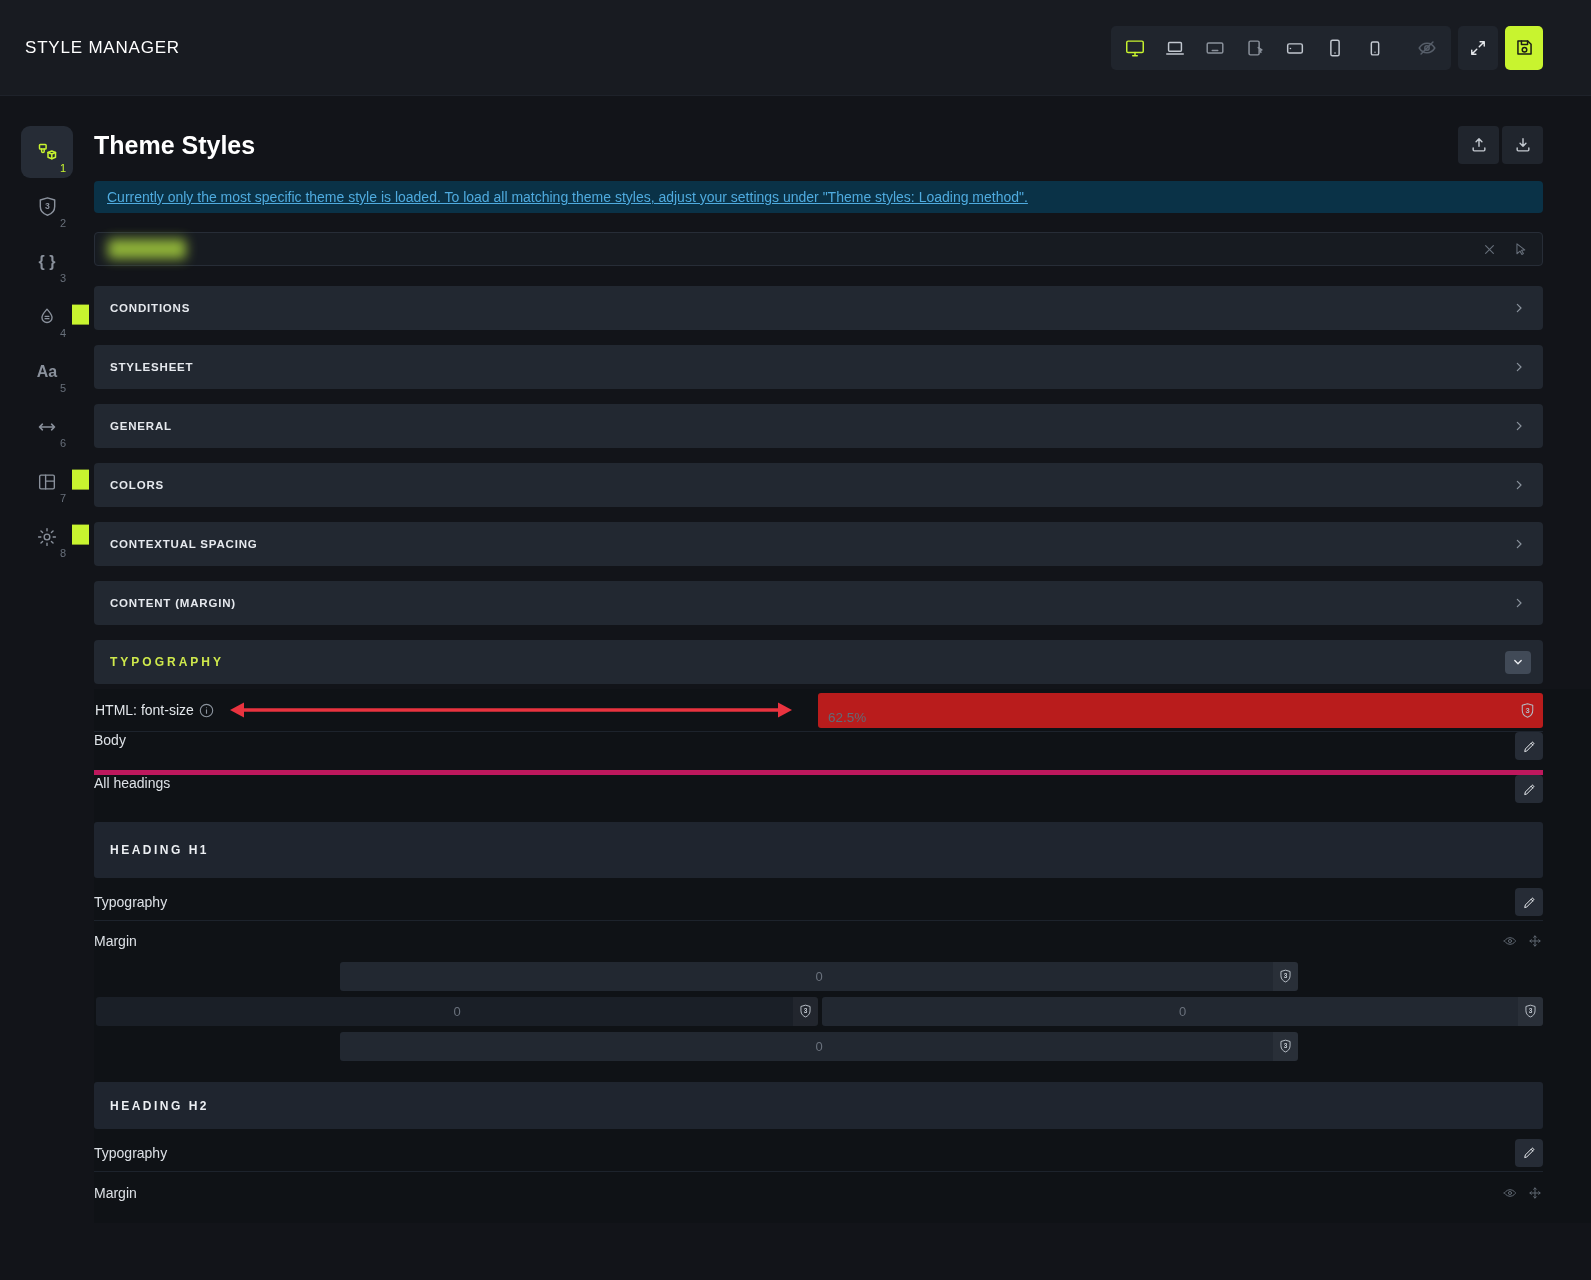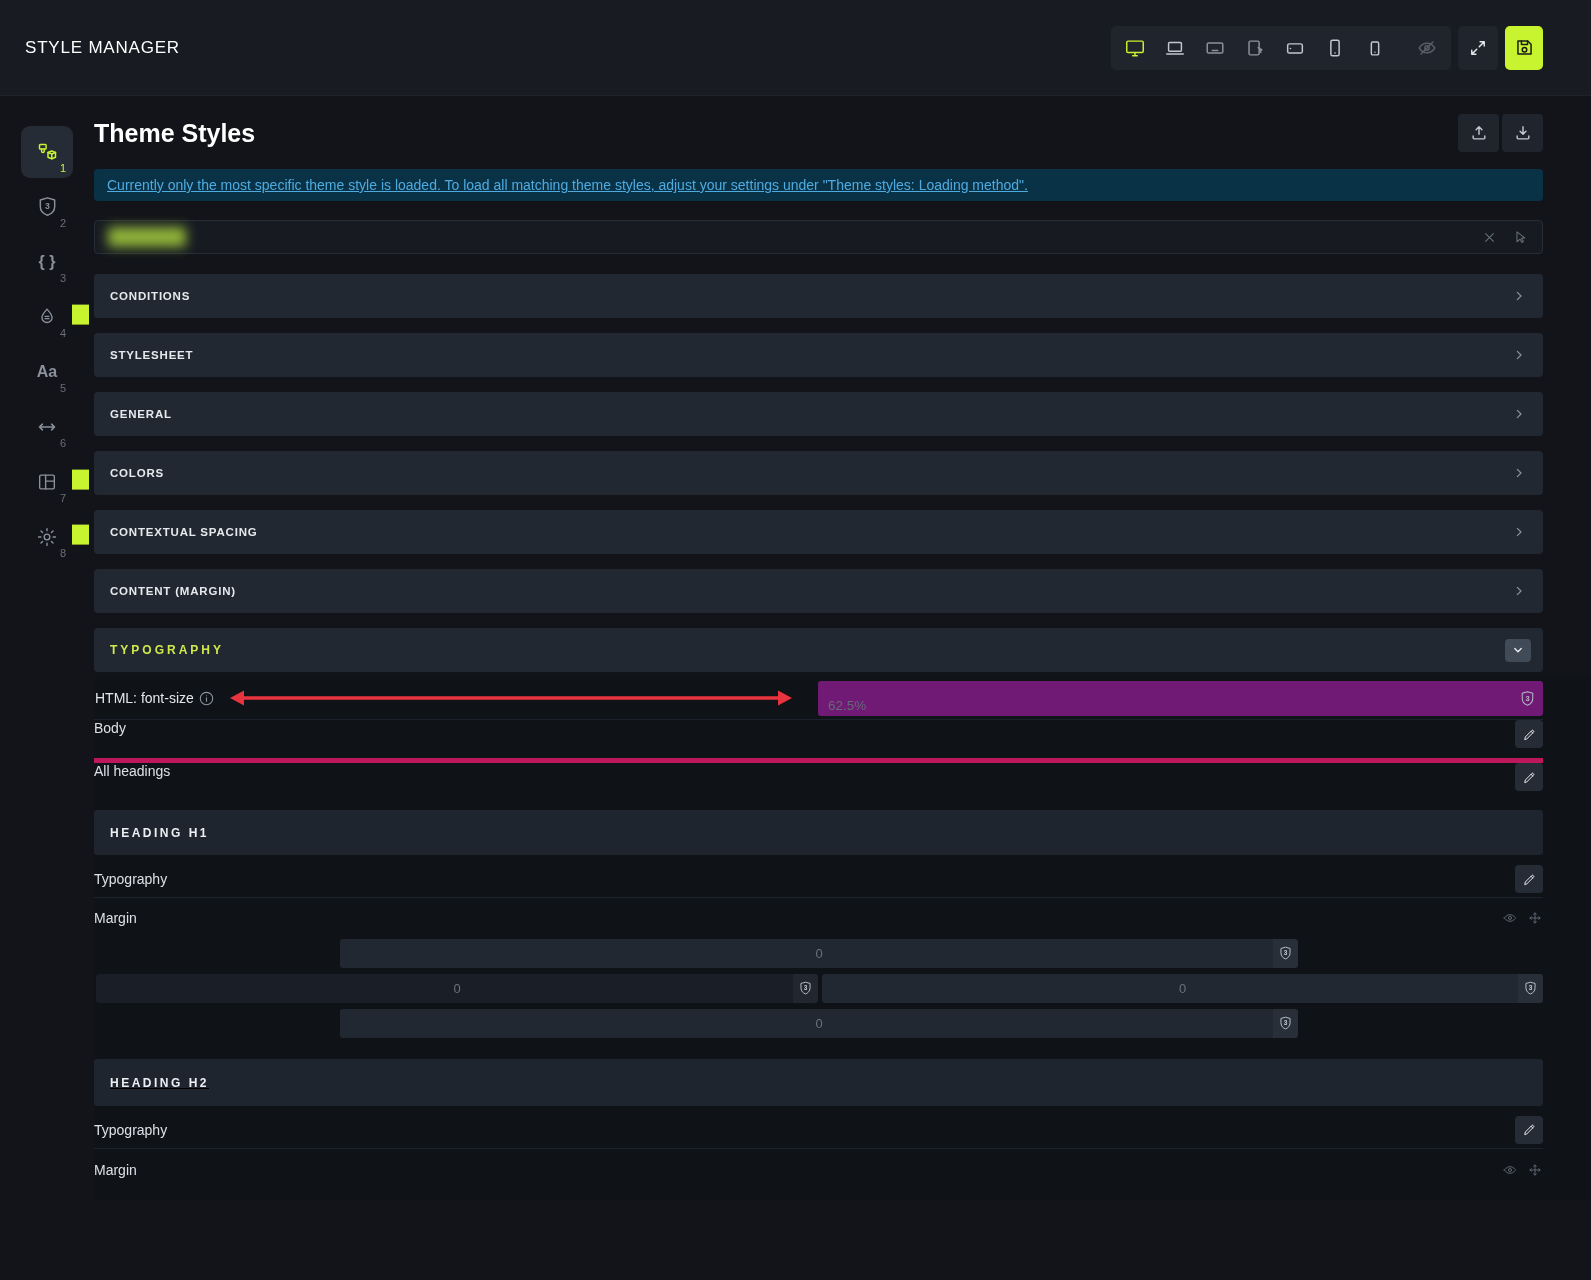--- a/index.html
+++ b/index.html
@@ -57,21 +57,21 @@
   .side-badge {
     position:absolute; left:72px; top:50%; transform:translateY(-62%);
     width:17px; height:20px; background:#c8f42f;
   }
 
   
   .main {
     position:absolute; left:94px; top:96px; bottom:0; width:1497px;
     padding-right:48px;
   }
-  .main-header { margin-top:18px; height:38px; display:flex; align-items:center; justify-content:space-between; }
+  .main-header { margin-top:30px; height:38px; display:flex; align-items:center; justify-content:space-between; }
   .page-title { color:#ffffff; font-size:25px; font-weight:bold; }
   .io-btns { display:flex; gap:3px; }
   .io-btn {
     width:41px; height:38px; background:#20252d; border:none; border-radius:4px;
     color:#c3c9d0; display:flex; align-items:center; justify-content:center; cursor:pointer;
   }
 
   .banner {
     margin-top:17px; height:32px; background:#0a3247; border-radius:4px;
     display:flex; align-items:center; padding:0 13px;
@@ -105,36 +105,36 @@
 
   .field-row { position:relative; height:43px; border-bottom:1px solid #1d232c; }
   .field-label {
     position:absolute; left:1px; top:50%; transform:translateY(-50%);
     color:#e3e7eb; font-size:14px; display:flex; align-items:center; gap:5px;
   }
   .info-ic { color:#8b939d; cursor:pointer; }
   .arrow-annot { position:absolute; left:134px; top:50%; transform:translateY(-50%); pointer-events:none; }
   .input-wrap { position:absolute; left:724px; right:0; top:4px; height:35px; }
   .size-input {
-    width:100%; height:100%; background:#701a75; border:none; border-radius:3px;
+    width:100%; height:100%; background:#b91c1c; border:none; border-radius:3px;
     color:#cfd4da; font-size:13.5px; padding:13px 34px 0 10px; outline:none;
   }
   .size-input::placeholder { color:#626b76; }
   .inp-shield { position:absolute; right:8px; top:50%; transform:translateY(-50%); color:#b4bbc4; cursor:pointer; }
 
   .sub-row { height:38px; display:flex; justify-content:space-between; }
   .sub-row + .sub-row { border-top:5px solid #be185d; }
   .sub-label { color:#dde1e6; font-size:14px; }
   .pencil-btn {
     width:28px; height:28px; background:#262c36; border:none; border-radius:4px;
     color:#e8ebef; display:flex; align-items:center; justify-content:center; cursor:pointer;
   }
 
-  .h-header { margin-top:14px; height:45px; background:#1f252f; border-radius:3px; display:flex; align-items:center; padding:0 16px; }
-  .h-header.h2 { margin-top:15px; height:47px;text-decoration:underline; }
+  .h-header { margin-top:14px; height:56px; background:#1f252f; border-radius:3px; display:flex; align-items:center; padding:0 16px; }
+  .h-header.h2 { margin-top:15px; height:47px; }
   .h-label { color:#eceff3; font-size:12px; font-weight:bold; letter-spacing:2.5px; }
 
   .prop-row { margin-top:6px; height:37px; display:flex; align-items:center; justify-content:space-between; border-bottom:1px solid #1d232c; }
   .prop-row.r2 { margin-top:5px; height:38px; }
 
   .margin-head { margin-top:5px; height:30px; display:flex; align-items:center; justify-content:space-between; }
   .margin-head.tall { height:46px; align-items:flex-start; padding-top:8px; }
   .margin-icons { display:flex; gap:9px; color:#5f6771; }
   .margin-icons .ic { cursor:pointer; }
 

